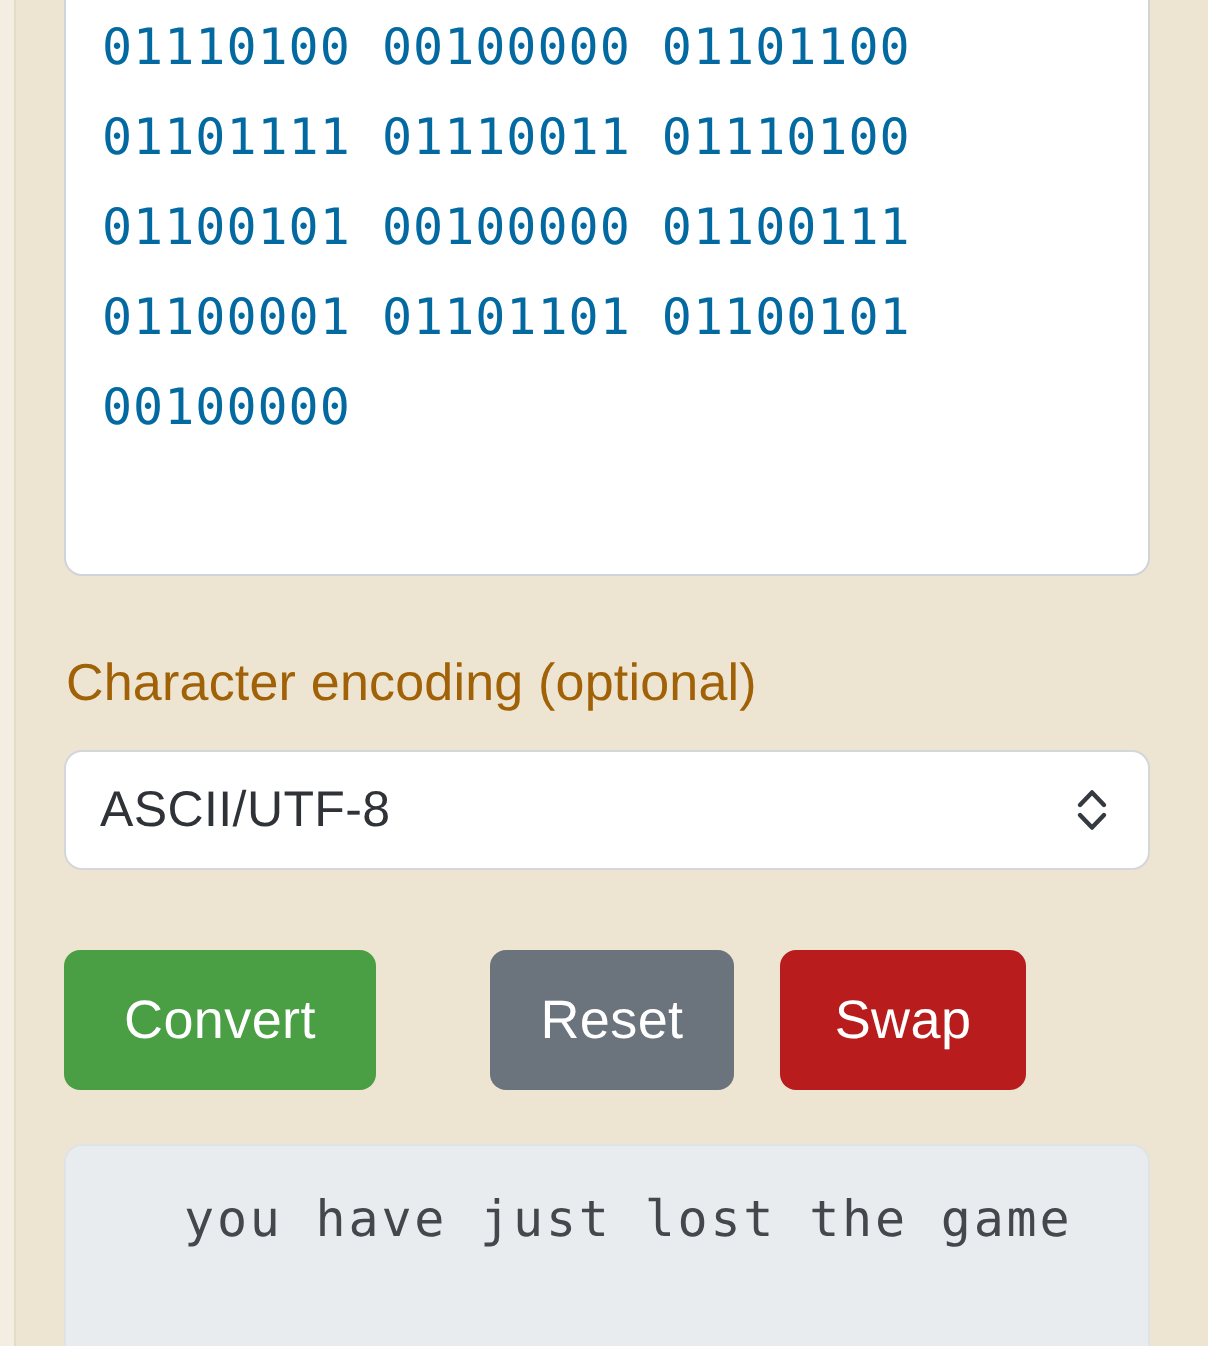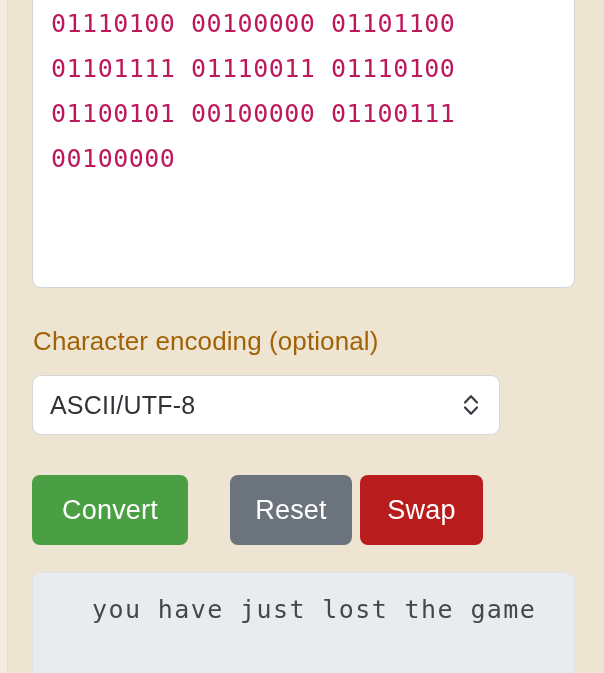--- a/index.html
+++ b/index.html
@@ -49,41 +49,41 @@
     border: 1px solid #ced4da;
     border-radius: 9px;
     padding: 14px 16px 10px 18px;
     overflow: hidden;
   }
   .binary-line {
     font-family: "DejaVu Sans Mono", "Liberation Mono", monospace;
     font-size: 25px;
     line-height: 45px;
     letter-spacing: 0.5px;
-    color: #be185d;
+    color: #0369a1;
     white-space: pre;
   }
 
   
   .field-label {
     position: absolute;
     left: 33px;
     top: 324px;
     font-size: 26px;
     line-height: 34px;
     color: #a16207;
     letter-spacing: 0.1px;
   }
 
   
   .select-wrap {
     position: absolute;
     left: 32px;
     top: 375px;
-    width: 468px;
+    width: 543px;
     height: 60px;
     box-sizing: border-box;
     background: #ffffff;
     border: 1px solid #d3d6da;
     border-radius: 9px;
     display: flex;
     align-items: center;
     justify-content: space-between;
     padding: 0 18px 0 17px;
   }
@@ -102,21 +102,21 @@
     flex: 0 0 auto;
   }
   .select-chevrons svg { display: block; }
 
   
   .button-row {
     position: absolute;
     left: 32px;
     top: 475px;
     display: flex;
-    gap: 8px;
+    gap: 23px;
   }
   .btn {
     height: 70px;
     box-sizing: border-box;
     border: none;
     border-radius: 8px;
     color: #ffffff;
     font-family: "Liberation Sans", sans-serif;
     font-size: 27px;
     letter-spacing: 0.2px;
@@ -159,20 +159,21 @@
 <body>
 
 <div class="app">
 
   <div class="page-gutter-left"></div>
 
   <div class="binary-input">
     <div class="binary-line">01110100 00100000 01101100</div>
     <div class="binary-line">01101111 01110011 01110100</div>
     <div class="binary-line">01100101 00100000 01100111</div>
+    <div class="binary-line">01100001 01101101 01100101</div>
     <div class="binary-line">00100000</div>
   </div>
 
   <div class="field-label">Character encoding (optional)</div>
 
   <div class="select-wrap">
     <span class="select-value">ASCII/UTF-8</span>
     <span class="select-chevrons">
       <svg width="20" height="26" viewBox="0 0 20 26" fill="none" xmlns="http://www.w3.org/2000/svg">
         <path d="M4 10.5 L10 4.2 L16 10.5" stroke="#343a40" stroke-width="2.2" stroke-linecap="round" stroke-linejoin="round"></path>

